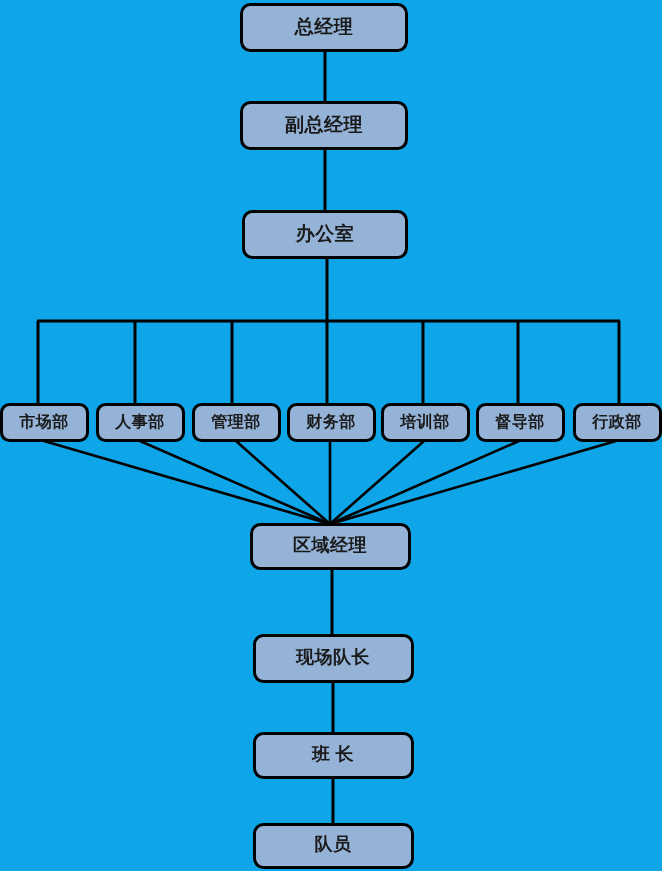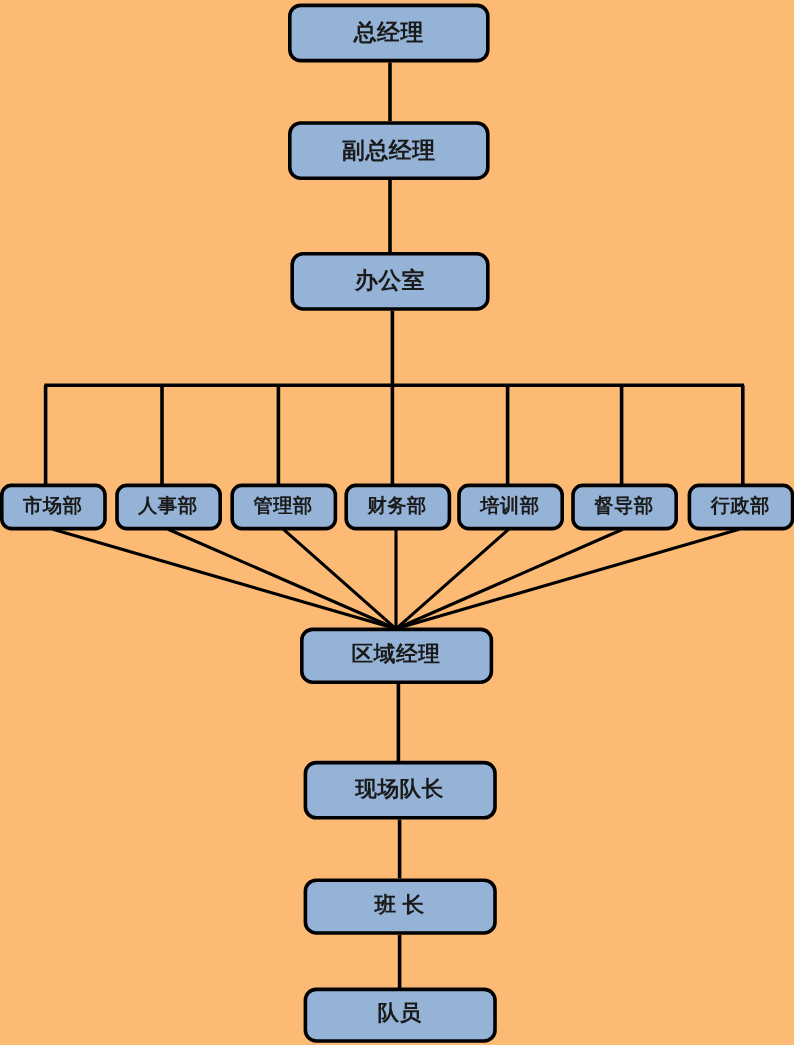--- a/index.html
+++ b/index.html
@@ -4,21 +4,21 @@
 <style>
   html, body {
     margin: 0;
     padding: 0;
     background: #ffffff;
   }
   #chart-root {
     position: relative;
     width: 662px;
     height: 871px;
-    background: #fdba74;
+    background: #0ea5e9;
     font-family: "Liberation Serif", "DejaVu Serif", serif;
     overflow: hidden;
   }
   svg#org-svg {
     position: absolute;
     left: 0;
     top: 0;
     width: 662px;
     height: 871px;
     display: block;

